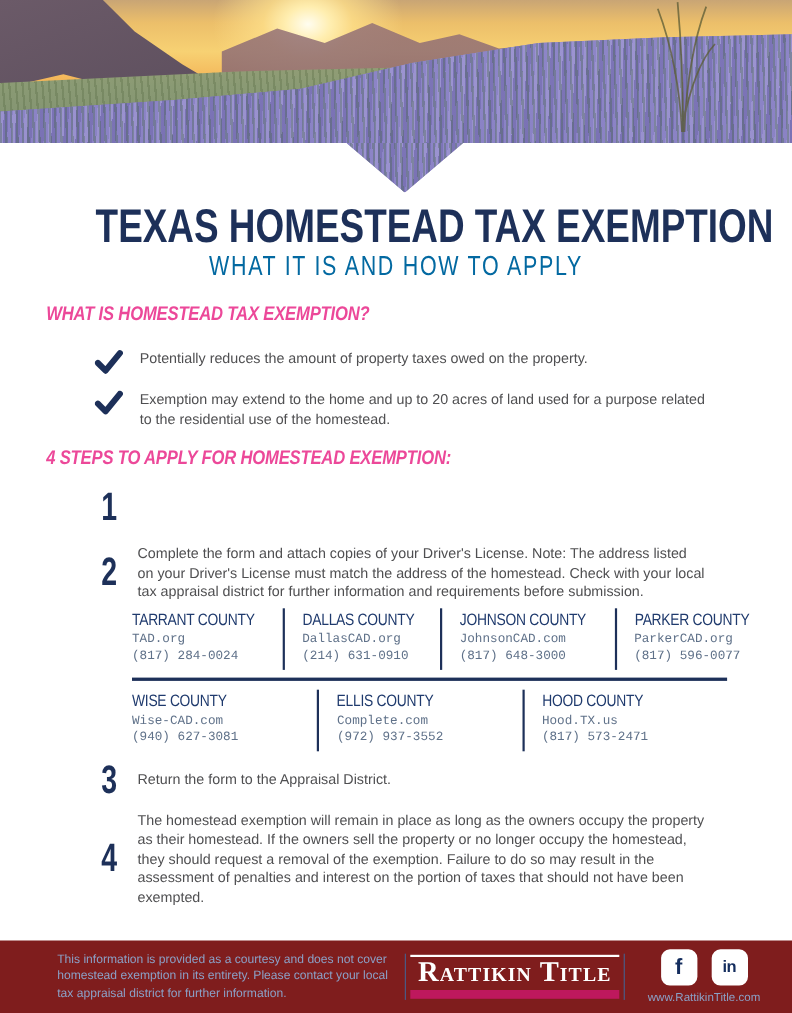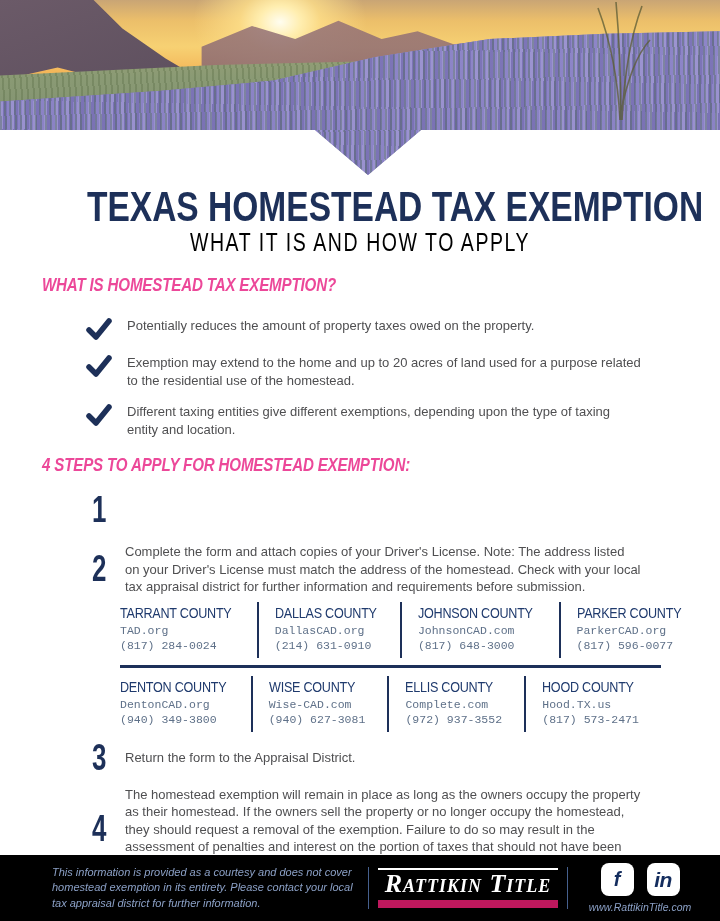--- a/index.html
+++ b/index.html
@@ -42,21 +42,21 @@
       linear-gradient(180deg,#8a82c2 0%,#6f68a8 100%); }
 
   
   .cond   { display:inline-block; transform:scaleX(.78); transform-origin:center; white-space:nowrap; }
   .cond-l { display:inline-block; transform:scaleX(.84); transform-origin:left center; white-space:nowrap; }
 
   
   .title { margin:0; padding-top:54px; text-align:center;
     font-size:43px; line-height:44px; font-weight:bold; color:#1d3059; }
   .subtitle { margin-top:1px; text-align:center;
-    font-size:25px; line-height:26px; font-weight:400; color:#000000; letter-spacing:2px; }
+    font-size:25px; line-height:26px; font-weight:400; color:#0369a1; letter-spacing:2px; }
 
   .sec-heading { margin:0 0 0 42px; font-size:18px; line-height:20px; font-weight:bold; color:#ec4899;font-style:italic; }
   .sec-heading .cond-l { letter-spacing:-.2px; }
   #what-heading  { margin-top:20px; }
   #steps-heading { margin-top:17px; }
 
   
   .check-row { display:flex; align-items:flex-start; margin-left:86px; width:586px; }
   .check-row .ck { flex:none; margin:1px 15px 0 0; }
   .body-text { margin:0; width:516px; font-size:13px; line-height:17.5px; color:#4f4f51; }
@@ -80,33 +80,33 @@
   .county-cell { flex:1; padding:2px 4px 5px 16px; }
   .county-cell:first-child { padding-left:0; }
   .county-cell + .county-cell { border-left:2px solid #1d3059; }
   .county-name { font-size:15px; line-height:17px; font-weight:normal; color:#1f3a6d; letter-spacing:-.3px; }
   .county-detail { font-family:"Liberation Mono", monospace; font-size:11.5px; line-height:15px; color:#5f7189; margin-top:2px; }
   .county-detail div { white-space:nowrap; }
   .county-hr { border:none; border-top:3px solid #1d3059; margin:7px 0 8px 0; }
 
   
   .footer { position:absolute; left:0; bottom:0; width:720px; height:66px;
-    background:#000000; display:flex; align-items:center; padding:0 22px 0 52px;font-style:italic; }
+    background:#7f1d1d; display:flex; align-items:center; padding:0 22px 0 52px; }
   .disclaimer { width:302px; font-size:11px; line-height:15.5px; color:#8ba0c6; }
   .v-div { flex:none; width:1px; height:42px; background:#46608e; margin:0 14px; }
   .logo-wrap { flex:none; width:170px; display:flex; justify-content:center; }
   .logo { color:#ffffff; font-family:"Liberation Serif", serif; font-variant:small-caps;
     font-weight:bold; font-size:26px; line-height:1.1; letter-spacing:1px; white-space:nowrap;
     border-top:2px solid #ffffff; border-bottom:8px solid #be185d; padding:0 7px 2px; }
   .social { flex:1; display:flex; flex-direction:column; align-items:center; }
   .icons { display:flex; gap:13px; }
   .icon-btn { width:33px; height:33px; background:#ffffff; border-radius:8px; color:#142d5e;
     display:flex; align-items:center; justify-content:center; font-weight:bold; cursor:pointer; }
   .icon-btn.fb { font-size:20px; }
-  .icon-btn.li { font-size:21px; letter-spacing:-.5px; }
+  .icon-btn.li { font-size:15px; letter-spacing:-.5px; }
   .website { margin-top:5px; font-size:10.5px; color:#8ba0c6; }
 </style>
 </head>
 <body>
 
 <div class="page">
 
   <div class="hero">
     <div class="sky"></div>
     <div class="sun"></div>
@@ -135,26 +135,20 @@
       <path d="M3 12 L10 19 L23 3" fill="none" stroke="#1d3059" stroke-width="5.5" stroke-linecap="round" stroke-linejoin="round"></path>
     </svg>
     <p class="body-text">Potentially reduces the amount of property taxes owed on the property.</p>
   </div>
   <div class="check-row" id="bullet-1">
     <svg class="ck" width="26" height="23" viewBox="0 0 26 23">
       <path d="M3 12 L10 19 L23 3" fill="none" stroke="#1d3059" stroke-width="5.5" stroke-linecap="round" stroke-linejoin="round"></path>
     </svg>
     <p class="body-text">Exemption may extend to the home and up to 20 acres of land used for a purpose related to the residential use of the homestead.</p>
   </div>
-  <div class="check-row" id="bullet-2">
-    <svg class="ck" width="26" height="23" viewBox="0 0 26 23">
-      <path d="M3 12 L10 19 L23 3" fill="none" stroke="#1d3059" stroke-width="5.5" stroke-linecap="round" stroke-linejoin="round"></path>
-    </svg>
-    <p class="body-text">Different taxing entities give different exemptions, depending upon the type of taxing entity and location.</p>
-  </div>
 
   <h2 class="sec-heading" id="steps-heading"><span class="cond-l">4 STEPS TO APPLY FOR HOMESTEAD EXEMPTION:</span></h2>
 
   <div class="step-row" id="step-1">
     <div class="step-num"><span class="cond-l">1</span></div>
   </div>
 
   <div class="step-row" id="step-2">
     <div class="step-num"><span class="cond-l">2</span></div>
     <p class="body-text">Complete the form and attach copies of your Driver's License. Note: The address listed on your Driver's License must match the address of the homestead. Check with your local tax appraisal district for further information and requirements before submission.</p>
@@ -186,27 +180,20 @@
       <div class="county-cell">
         <div class="county-name"><span class="cond-l">PARKER COUNTY</span></div>
         <div class="county-detail">
             <div>ParkerCAD.org</div>
             <div>(817) 596-0077</div>
           </div>
       </div>
     </div>
     <hr class="county-hr">
     <div class="county-row">
-      <div class="county-cell">
-        <div class="county-name"><span class="cond-l">DENTON COUNTY</span></div>
-        <div class="county-detail">
-            <div>DentonCAD.org</div>
-            <div>(940) 349-3800</div>
-          </div>
-      </div>
       <div class="county-cell">
         <div class="county-name"><span class="cond-l">WISE COUNTY</span></div>
         <div class="county-detail">
             <div>Wise-CAD.com</div>
             <div>(940) 627-3081</div>
           </div>
       </div>
       <div class="county-cell">
         <div class="county-name"><span class="cond-l">ELLIS COUNTY</span></div>
         <div class="county-detail">

